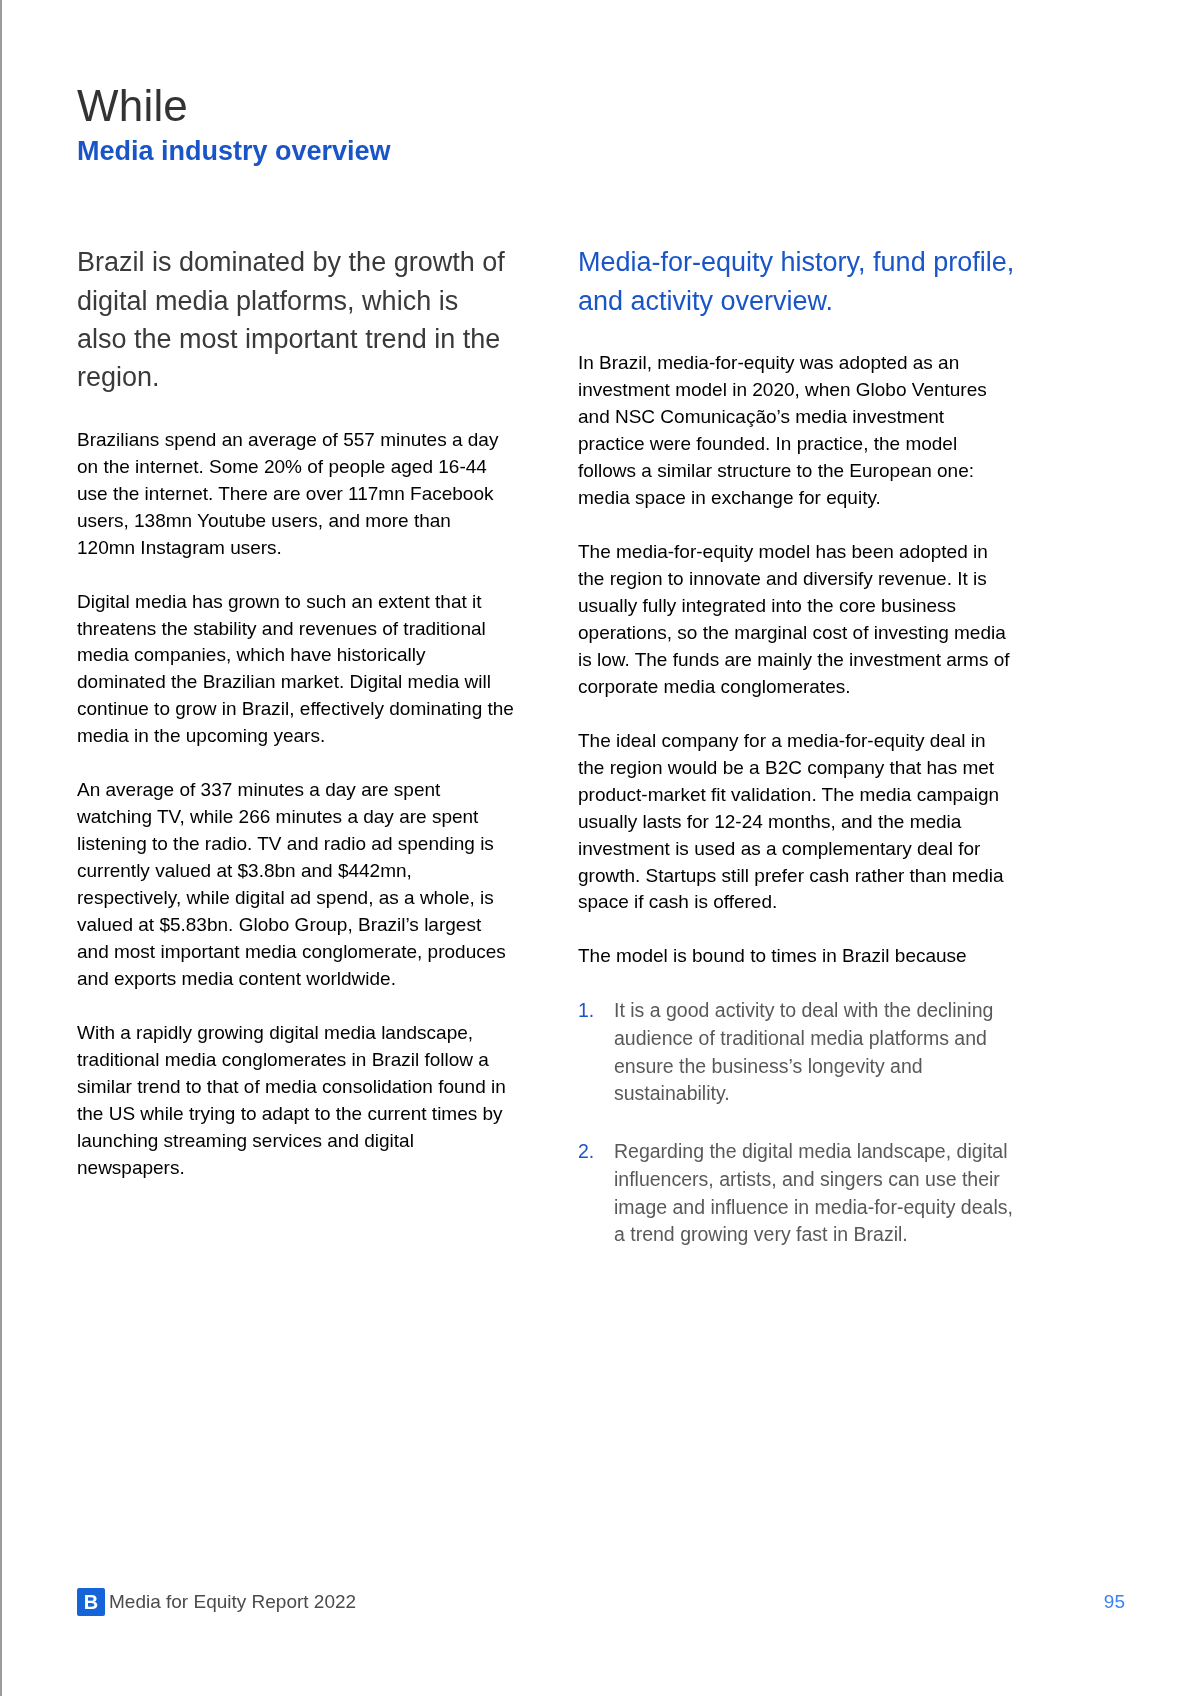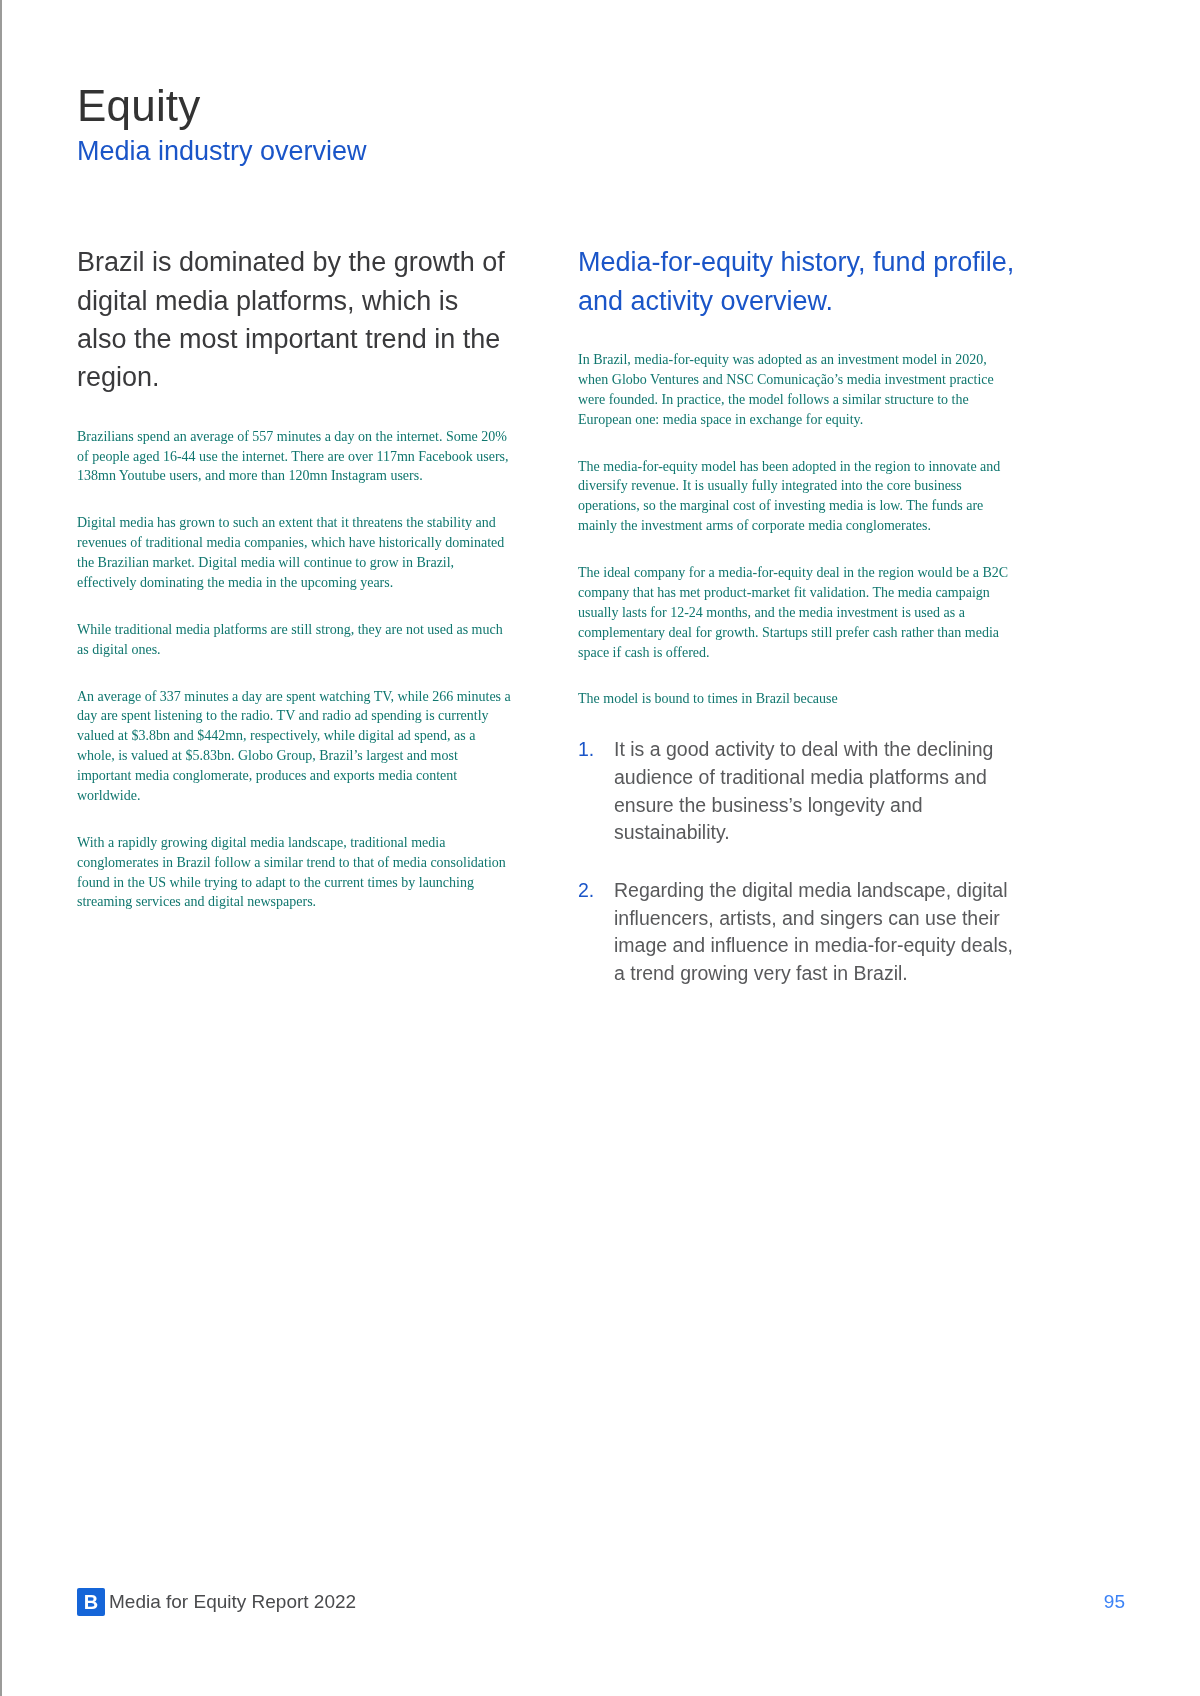--- a/index.html
+++ b/index.html
@@ -20,21 +20,21 @@
   }
   .doc-title {
     font-size: 44px;
     font-weight: 400;
     color: #333333;
     letter-spacing: 0.2px;
     line-height: 1.1;
   }
   .doc-subtitle {
     font-size: 27px;
-    font-weight: 400;
+    font-weight: 700;
     color: #1A55C8;
     margin-top: 6px;
   }
   .columns {
     display: grid;
     grid-template-columns: 437px 437px;
     column-gap: 64px;
     margin-top: 76px;
   }
   .col-heading {
@@ -42,25 +42,24 @@
     font-weight: 400;
     color: #3a3a3c;
     line-height: 1.42;
     margin-bottom: 30px;
   }
   .col-heading.blue {
     color: #1A55C8;
     font-weight: 400;
   }
   .body-text p {
-    font-size: 14px;
-    color: #0f766e;
+    font-size: 19px;
+    color: #000000;
     line-height: 1.42;
     margin-bottom: 27px;
-    font-family: Liberation Serif, serif;
   }
   .num-list { margin-top: 0; }
   .num-item {
     display: flex;
     font-size: 19.5px;
     color: #58595B;
     line-height: 1.42;
     margin-bottom: 30px;
   }
   .num-item .num {
@@ -97,31 +96,30 @@
     margin-left: auto;
     font-size: 19px;
     color: #3b82f6;
   }
 </style>
 </head>
 <body>
 
 <div class="page">
 
-  <h1 class="doc-title">Equity</h1>
+  <h1 class="doc-title">While</h1>
   <div class="doc-subtitle">Media industry overview</div>
 
   <div class="columns">
 
     <div class="column">
       <h2 class="col-heading">Brazil is dominated by the growth of digital media platforms, which is also the most important trend in the region.</h2>
       <div class="body-text">
         <p>Brazilians spend an average of 557 minutes a day on the internet. Some 20% of people aged 16-44 use the internet. There are over 117mn Facebook users, 138mn Youtube users, and more than 120mn Instagram users.</p>
         <p>Digital media has grown to such an extent that it threatens the stability and revenues of traditional media companies, which have historically dominated the Brazilian market. Digital media will continue to grow in Brazil, effectively dominating the media in the upcoming years.</p>
-        <p>While traditional media platforms are still strong, they are not used as much as digital ones.</p>
         <p>An average of 337 minutes a day are spent watching TV, while 266 minutes a day are spent listening to the radio. TV and radio ad spending is currently valued at $3.8bn and $442mn, respectively, while digital ad spend, as a whole, is valued at $5.83bn. Globo Group, Brazil’s largest and most important media conglomerate, produces and exports media content worldwide.</p>
         <p>With a rapidly growing digital media landscape, traditional media conglomerates in Brazil follow a similar trend to that of media consolidation found in the US while trying to adapt to the current times by launching streaming services and digital newspapers.</p>
       </div>
     </div>
 
     <div class="column">
       <h2 class="col-heading blue">Media-for-equity history, fund profile, and activity overview.</h2>
       <div class="body-text">
         <p>In Brazil, media-for-equity was adopted as an investment model in 2020, when Globo Ventures and NSC Comunicação’s media investment practice were founded. In practice, the model follows a similar structure to the European one: media space in exchange for equity.</p>
         <p>The media-for-equity model has been adopted in the region to innovate and diversify revenue. It is usually fully integrated into the core business operations, so the marginal cost of investing media is low. The funds are mainly the investment arms of corporate media conglomerates.</p>

